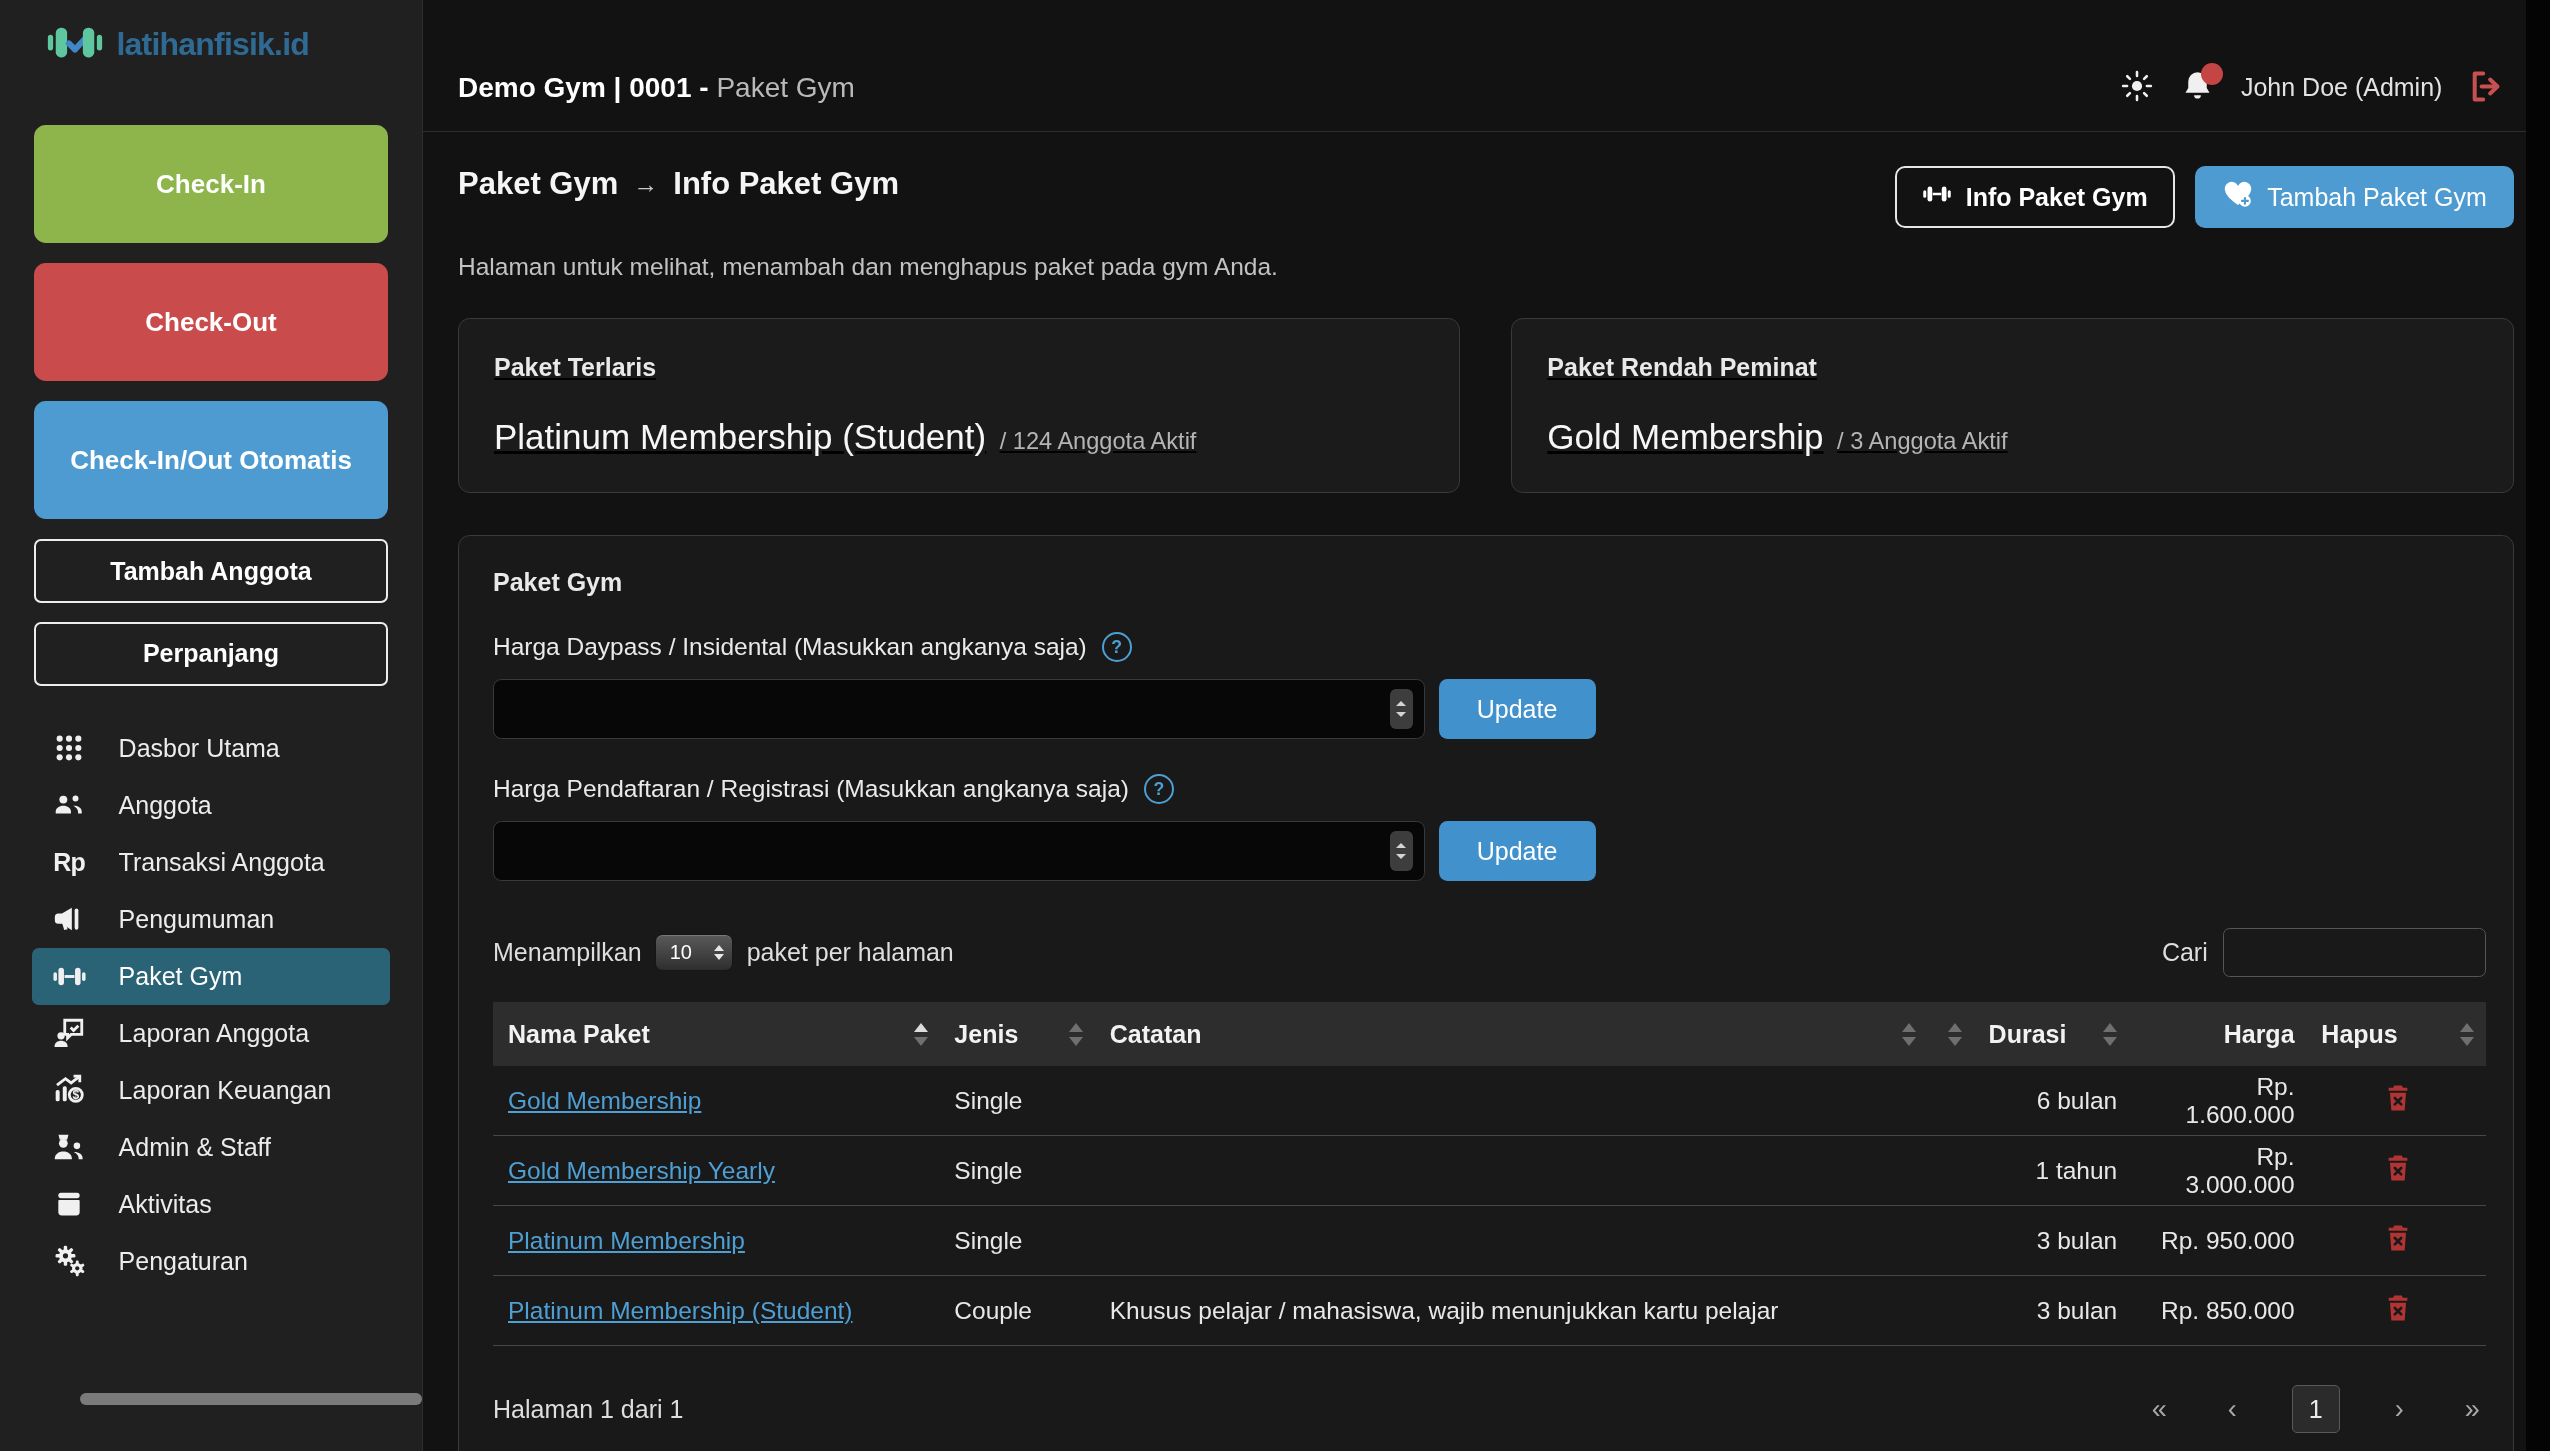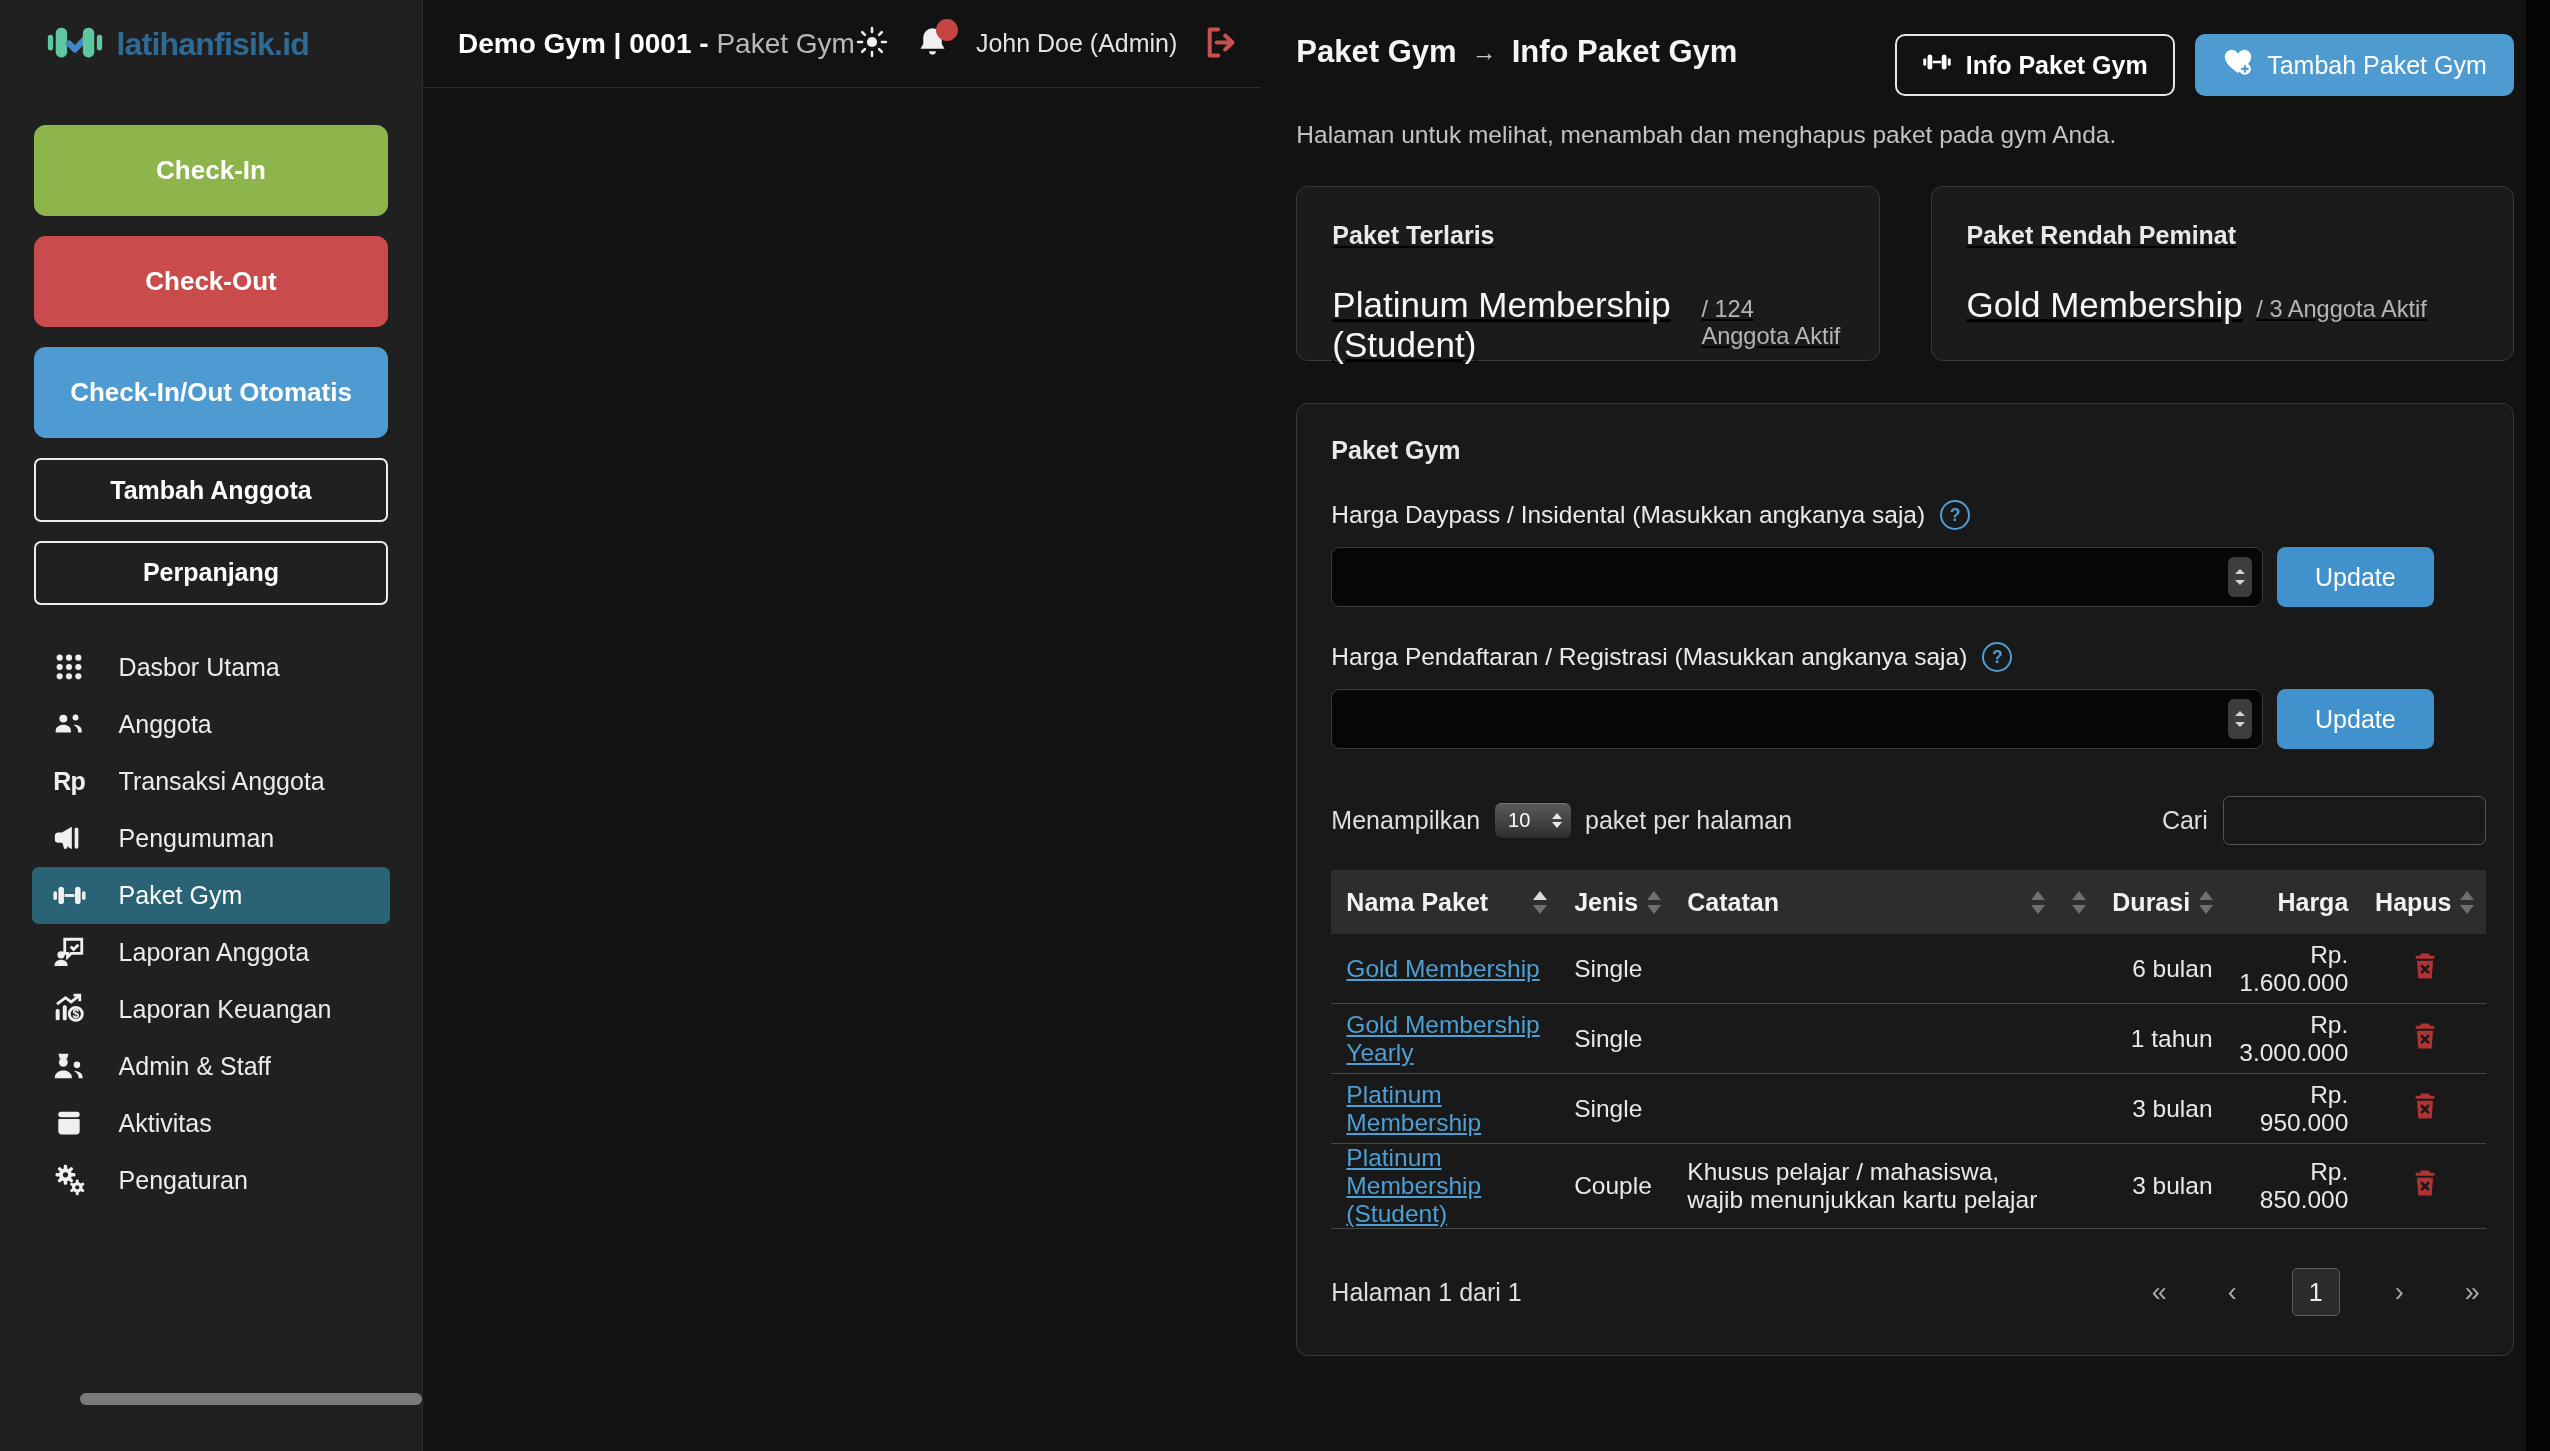--- a/index.html
+++ b/index.html
@@ -4,37 +4,37 @@
 <style>
   html,body{margin:0;padding:0;background:#000;}
   body{width:2550px;height:1451px;font-family:"Liberation Sans",sans-serif;-webkit-font-smoothing:antialiased;}
   .app{position:relative;width:2550px;height:1451px;display:flex;overflow:hidden;background:#121212;}
 
   
   .sidebar{width:423px;min-width:423px;background:#202020;border-right:1.7px solid #2e2e2e;position:relative;box-sizing:border-box;}
   .logo-row{height:88px;display:flex;align-items:center;padding-left:47px;gap:13.5px;}
   .logo-text{font-size:32px;font-weight:bold;color:#2f6a94;letter-spacing:-0.8px;}
   .side-actions{padding:37px 34px 0 34px;}
-  .btn-big{width:100%;height:91px;border:none;border-radius:11.8px;color:#fff;font-size:26px;font-weight:bold;font-family:inherit;margin-bottom:20px;cursor:pointer;display:block;}
+  .btn-big{width:100%;height:118px;border:none;border-radius:11.8px;color:#fff;font-size:26px;font-weight:bold;font-family:inherit;margin-bottom:20px;cursor:pointer;display:block;}
   .btn-green{background:#8db54b;}
   .btn-red{background:#c94b4b;}
   .btn-blue{background:#4d9bd1;}
   .btn-outline{width:100%;height:64px;background:transparent;border:2.5px solid #ededed;border-radius:7px;color:#fff;font-size:25px;font-weight:bold;font-family:inherit;margin-bottom:18.6px;cursor:pointer;display:block;}
   .menu{margin-top:34px;padding:0 32px;}
   .menu-item{height:57px;display:flex;align-items:center;gap:31px;padding-left:18.6px;border-radius:6.7px;color:#ececec;font-size:25px;cursor:pointer;}
   .menu-item.active{background:#2b6376;color:#fff;}
   .mi-icon{width:37px;height:37px;display:flex;align-items:center;justify-content:center;color:#f0f0f0;flex:0 0 37px;}
   .rp-glyph{font-size:25px;font-weight:bold;color:#f0f0f0;letter-spacing:-0.8px;}
   .h-scroll-thumb{position:absolute;left:80px;bottom:46px;width:342px;height:11.8px;border-radius:5.9px;background:#8b8b8b;opacity:.85;}
 
   
   .edge-strip{width:23.6px;min-width:23.6px;background:#040404;}
 
   
-  .main{flex:1;display:flex;flex-direction:row;box-sizing:border-box;}
+  .main{flex:1;display:flex;flex-direction:column;box-sizing:border-box;margin-top:44px;}
   .topbar{height:88px;min-height:88px;display:flex;align-items:center;justify-content:space-between;border-bottom:1.7px solid #2e2e2e;padding:0 22px 0 35px;box-sizing:border-box;}
   .topbar-title{font-size:28px;color:#b9b9b9;}
   .topbar-title b{color:#ffffff;font-weight:bold;}
   .topbar-right{display:flex;align-items:center;gap:25px;}
   .icon-btn{background:none;border:none;padding:0;cursor:pointer;display:flex;align-items:center;}
   .bell-wrap{position:relative;}
   .bell-dot{position:absolute;top:-5px;right:-6.7px;width:22px;height:22px;border-radius:50%;background:#c54444;}
   .user-name{font-size:25px;color:#e2e2e2;}
 
   .content{padding:34px 12.7px 0 35px;flex:1;}

